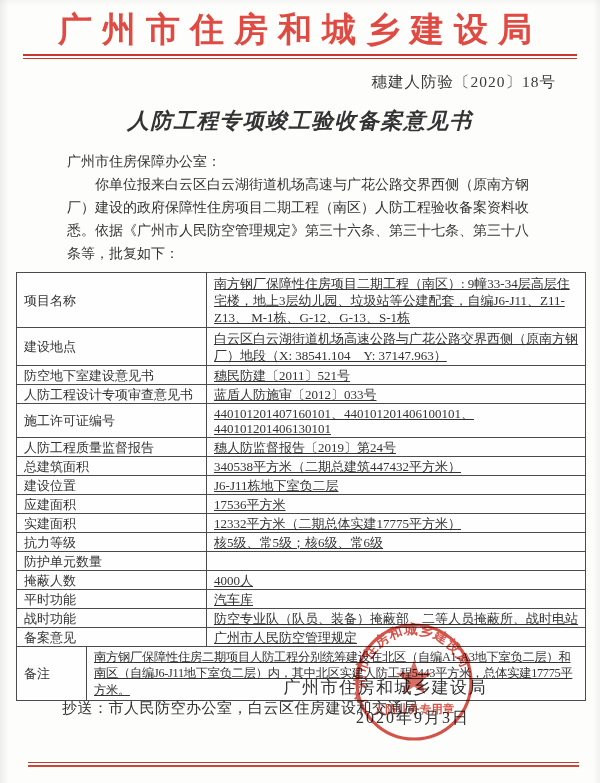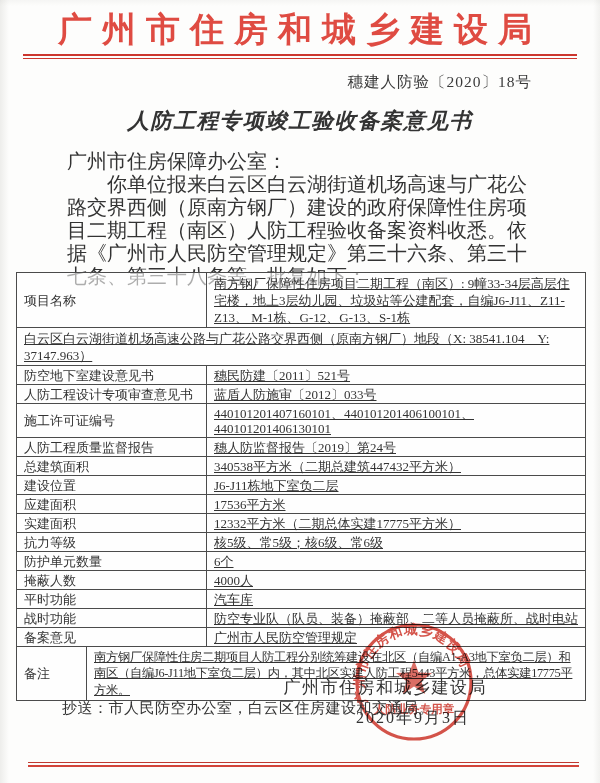--- a/index.html
+++ b/index.html
@@ -32,38 +32,38 @@
   }
   .red-rule{
     margin:4px 23px 0 23px;
     border-top:2.5px solid #cc362e;
     border-bottom:1px solid #cc362e;
     height:2px;
   }
   .doc-number{
     margin-top:13px;
     text-align:right;
-    padding-right:68px;
+    padding-right:44px;
     font-size:15.5px;
     color:#3a3a3a;
     letter-spacing:1px;
   }
   .doc-title{
     margin-top:13px;
     text-align:center;
     font-size:21.5px;
     font-weight:bold;
     color:#333;
     letter-spacing:1.5px;
     font-style:italic;
   }
   
   .body-text{
     margin:15px 68px 0 67px;
-    font-size:20px;
+    font-size:14px;
     line-height:23px;
     color:#333;
   }
   .body-text .para{ text-indent:2em; margin-top:0; }
   
   .info-table{
     position:absolute;
     left:16px; top:272px;
     width:568px;
     border:1px solid #4b4b4b;
@@ -132,20 +132,21 @@
     <div>广州市住房保障办公室：</div>
     <p class="para">你单位报来白云区白云湖街道机场高速与广花公路交界西侧（原南方钢厂）建设的政府保障性住房项目二期工程（南区）人防工程验收备案资料收悉。依据《广州市人民防空管理规定》第三十六条、第三十七条、第三十八条等，批复如下：</p>
   </div>
 
   <div class="info-table">
     <div class="trow multiline">
       <div class="tlabel">项目名称</div>
       <div class="tvalue">南方钢厂保障性住房项目二期工程（南区）: 9幢33-34层高层住宅楼，地上3层幼儿园、垃圾站等公建配套，自编J6-J11、Z11-Z13、 M-1栋、G-12、G-13、S-1栋</div>
     </div>
     <div class="trow multiline">
+      <div class="tlabel">建设地点</div>
       <div class="tvalue">白云区白云湖街道机场高速公路与广花公路交界西侧（原南方钢厂）地段（X: 38541.104　Y: 37147.963）</div>
     </div>
     <div class="trow">
       <div class="tlabel">防空地下室建设意见书</div>
       <div class="tvalue">穗民防建〔2011〕521号</div>
     </div>
     <div class="trow">
       <div class="tlabel">人防工程设计专项审查意见书</div>
       <div class="tvalue">蓝盾人防施审〔2012〕033号</div>
     </div>
@@ -172,21 +173,20 @@
     <div class="trow">
       <div class="tlabel">实建面积</div>
       <div class="tvalue">12332平方米（二期总体实建17775平方米）</div>
     </div>
     <div class="trow">
       <div class="tlabel">抗力等级</div>
       <div class="tvalue">核5级、常5级；核6级、常6级</div>
     </div>
     <div class="trow">
       <div class="tlabel">防护单元数量</div>
-      <div class="tvalue">6个</div>
     </div>
     <div class="trow">
       <div class="tlabel">掩蔽人数</div>
       <div class="tvalue">4000人</div>
     </div>
     <div class="trow">
       <div class="tlabel">平时功能</div>
       <div class="tvalue">汽车库</div>
     </div>
     <div class="trow">

